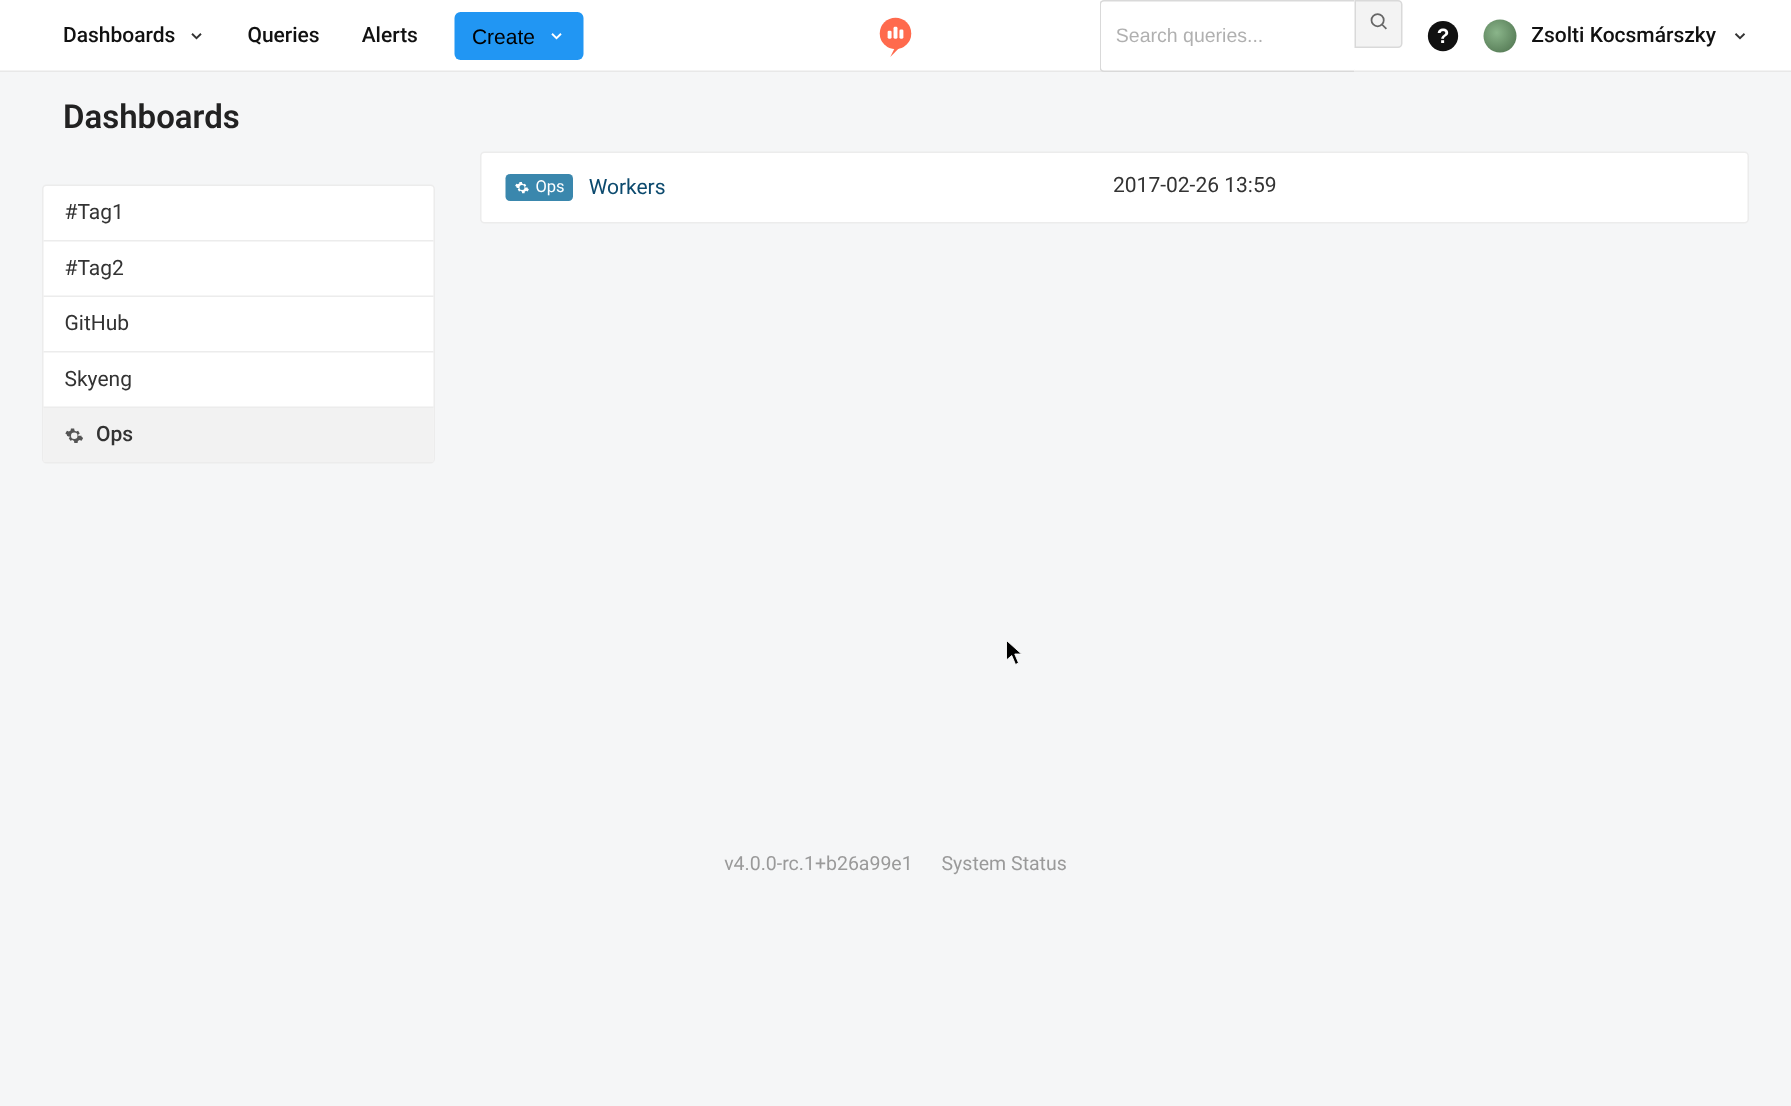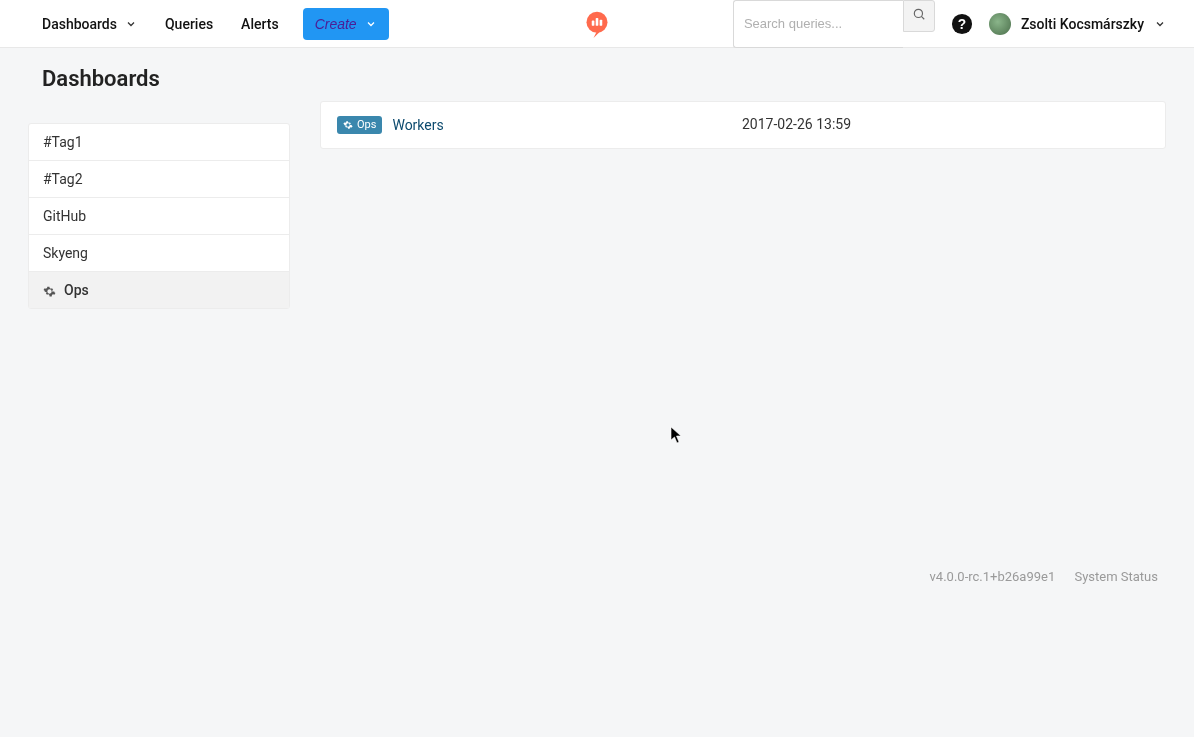--- a/index.html
+++ b/index.html
@@ -23,25 +23,25 @@
   .nav-item {
     display: flex; align-items: center; gap: 8px;
     padding: 0 14px; height: 48px;
     color: #111; font-weight: 500; cursor: pointer;
   }
   .chevron-down-icon {
     display: inline-flex; align-items: center; justify-content: center;
   }
   .create-btn {
     margin-left: 10px;
-    background: #2196f3; color: #4c1d95;
+    background: #2196f3; color: #000000;
     border: none; border-radius: 4px;
     height: 32px; padding: 0 12px;
     display: inline-flex; align-items: center; gap: 8px;
-    font-size: 14px; font-weight: 500; cursor: pointer; font-style: italic;
+    font-size: 14px; font-weight: 500; cursor: pointer;
   }
   .logo-center {
     position: absolute; left: 50%; top: 50%; transform: translate(-50%, -50%);
     width: 28px; height: 28px;
   }
   .nav-right { margin-left: auto; display: flex; align-items: center; gap: 16px; }
   .search-wrap { display: flex; }
   .search-input {
     width: 170px; height: 48px;
     border: 1px solid #d9d9d9; border-right: none;
@@ -69,21 +69,21 @@
   .sidebar-search {
     width: 100%; height: 34px;
     border: 1px solid #e2e2e2; border-radius: 3px;
     padding: 0 12px; font-size: 14px; background:#fff;
   }
   .sidebar-search::placeholder { color: #b0b0b0; }
   .sidebar-list { margin-top: 22px; border: 1px solid #ececec; border-radius: 3px; background: #fff; }
   .sidebar-item {
     padding: 10px 14px;
     border-bottom: 1px solid #ececec;
-    display:flex; align-items:flex-end; gap:8px;
+    display:flex; align-items:center; gap:8px;
     cursor: pointer; color:#333;
   }
   .sidebar-item:last-child { border-bottom: none; }
   .sidebar-item.active { background: #f2f2f2; font-weight: 500; }
   .gear-icon-sm { display:inline-flex; }
   .main { flex: 1; }
   .card {
     background: #fff; border: 1px solid #ececec; border-radius: 3px;
   }
   .table-head, .table-row {
@@ -100,21 +100,21 @@
   .tag-badge {
     display: inline-flex; align-items: center; gap: 4px;
     background: #3a87ad; color: #fff;
     border-radius: 3px; padding: 1px 6px; font-size: 11px;
     line-height: 16px;
   }
   .link { color: #0c4a6e; cursor: pointer; }
   .row-name { display: inline-flex; align-items: center; gap: 10px; }
   .footer {
     margin-top: 260px;
-    text-align: right; color: #9a9a9a; font-size: 13px;
+    text-align: center; color: #9a9a9a; font-size: 13px;
   }
   .footer span { margin: 0 8px; }
   .footer .status-link { cursor: pointer; }
   .cursor-ptr {
     position: absolute; left: 670px; top: 426px;
     width: 14px; height: 18px; pointer-events:none;
   }
 </style>
 </head>
 <body>

